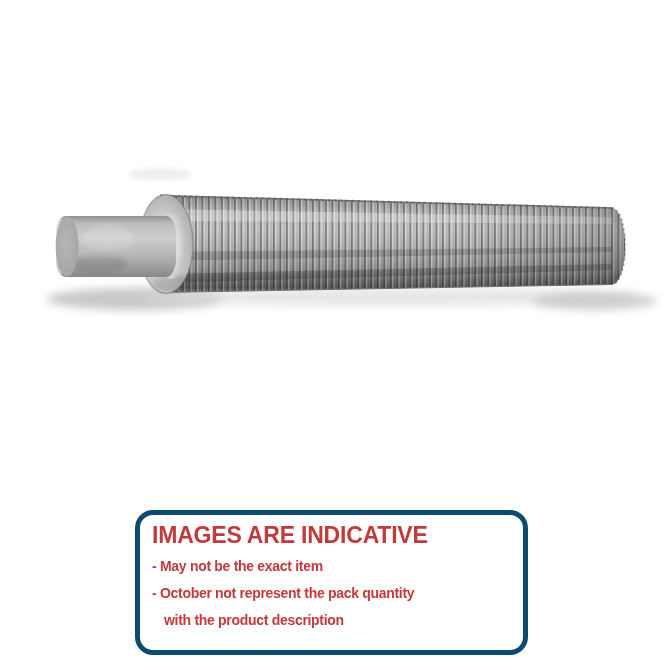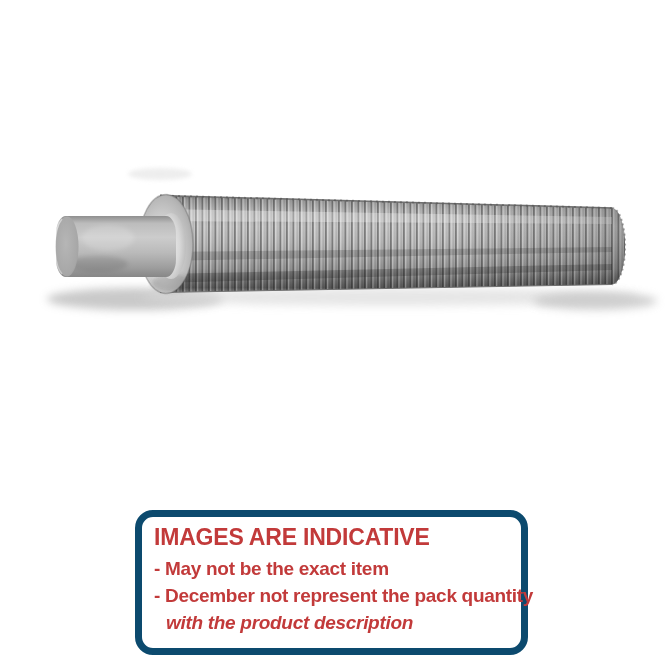--- a/index.html
+++ b/index.html
@@ -24,43 +24,42 @@
     margin: 0;
   }
   .disclaimer {
     position: absolute;
     left: 135px;
     top: 510px;
     width: 393px;
     height: 145px;
     box-sizing: border-box;
     background: #ffffff;
-    border: 7px solid #0c4a6e;
+    border: 5px solid #0c4a6e;
     border-radius: 18px;
     padding: 4px 10px 8px 12px;
     color: #C23A3A;
     font-weight: bold;
     overflow: visible;
   }
   .disclaimer .heading {
     font-size: 23px;
     line-height: 30px;
     margin: 1px 0 3px 0;
     white-space: nowrap;
     letter-spacing: -0.2px;
   }
   .disclaimer .line {
-    font-size: 19px;
+    font-size: 14px;
     line-height: 27px;
     white-space: nowrap;
     letter-spacing: -0.3px;
   }
   .disclaimer .line.cont {
     padding-left: 12px;
-    font-style: italic;
   }
 </style>
 </head>
 <body>
 
 <div class="stage">
 
   <figure class="photo">
     <svg width="670" height="470" viewBox="0 0 670 470" xmlns="http://www.w3.org/2000/svg">
       <defs>
@@ -156,17 +155,17 @@
         <ellipse cx="98" cy="264" rx="30" ry="8" fill="rgba(0,0,0,0.10)" filter="url(#soft2)"></ellipse>
         <ellipse cx="67" cy="246.5" rx="11.5" ry="30" fill="url(#capGrad)"></ellipse>
         <path d="M 62 219 A 11.5 30 0 0 0 62 274" stroke="rgba(255,255,255,0.45)" stroke-width="1.5" fill="none"></path>
       </g>
     </svg>
   </figure>
 
   <div class="disclaimer">
     <div class="heading">IMAGES ARE INDICATIVE</div>
     <div class="line">- May not be the exact item</div>
-    <div class="line">- December not represent the pack quantity</div>
+    <div class="line">- October not represent the pack quantity</div>
     <div class="line cont">with the product description</div>
   </div>
 
 </div>
 
 </body></html>

